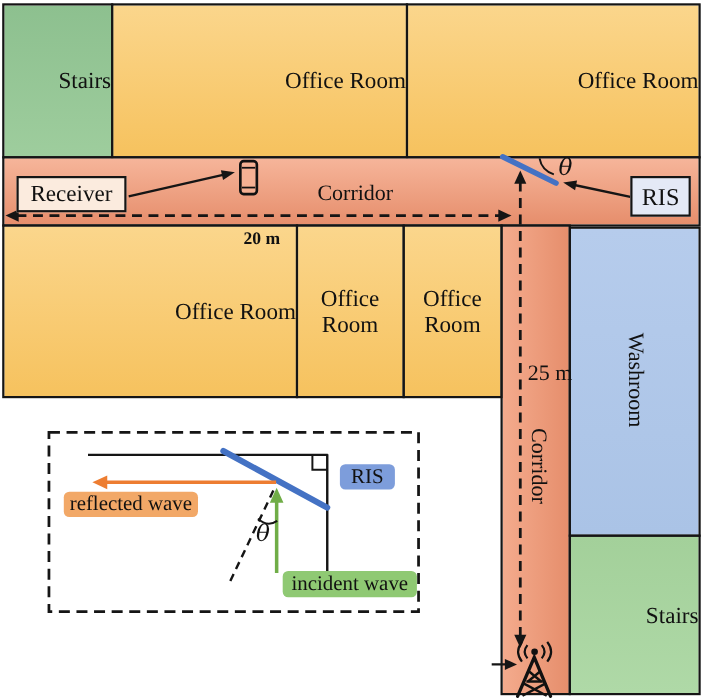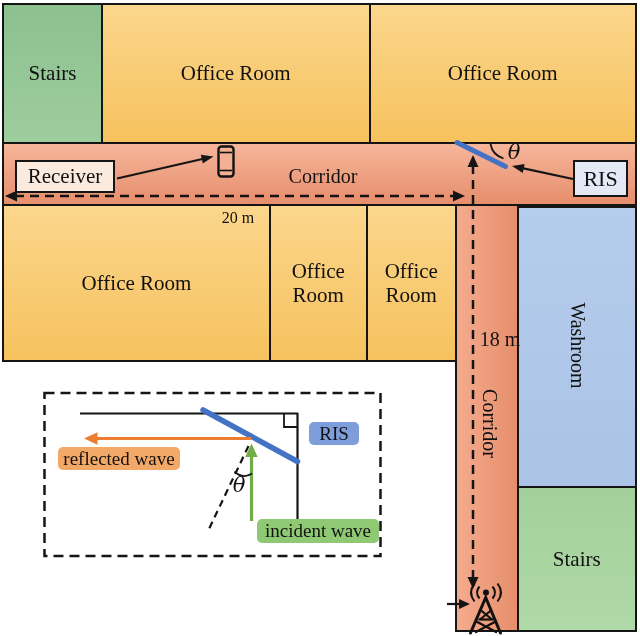--- a/index.html
+++ b/index.html
@@ -1,20 +1,20 @@
 <!DOCTYPE html>
 <html><head>
 <meta charset="utf-8">
 <style>
   html,body{margin:0;padding:0;background:#fff;}
   #canvas{
     position:relative;width:640px;height:636px;background:#ffffff;overflow:hidden;
     font-family:"Liberation Serif","DejaVu Serif",serif;color:#111;
   }
-  .room{position:absolute;border:2.5px solid #151515;box-sizing:border-box;display:flex;align-items:center;justify-content:center;text-align:center;}
+  .room{position:absolute;border:2.5px solid #151515;box-sizing:border-box;display:flex;align-items:center;justify-content:flex-end;text-align:center;}
   .room .rlabel{font-size:21px;line-height:1.15;color:#111;}
   .office{background:linear-gradient(180deg,#FBD68C 0%,#F6C25E 100%);}
   .stairs-top{background:linear-gradient(180deg,#8DC08F 0%,#9ECD9D 100%);}
   .stairs-bottom{background:linear-gradient(180deg,#A3D09A 0%,#AFD9A7 100%);}
   .washroom{background:linear-gradient(180deg,#B6CCEC 0%,#AAC3E6 100%);}
   .corridor-h{background:linear-gradient(180deg,#F6B59A 0%,#E68E6C 100%);}
   .corridor-v{background:linear-gradient(90deg,#F4AB8D 0%,#E68E6C 100%);}
   .flabel{position:absolute;display:flex;align-items:center;justify-content:center;text-align:center;z-index:6;}
   .callout{border:2.2px solid #151515;box-sizing:border-box;font-size:21px;}
   .receiver-box{background:#FBEBDE;}
@@ -56,22 +56,22 @@
   <div class="room corridor-v" style="left:454.5px;top:203.5px;width:64.5px;height:428.5px;"></div>
   <div class="room washroom" style="left:516.5px;top:205.5px;width:120.5px;height:282.5px;"></div>
   <div class="room stairs-bottom" style="left:516.5px;top:485.5px;width:120.5px;height:146.5px;">
     <span class="rlabel">Stairs</span>
   </div>
 
   <div class="flabel vrot" style="left:507px;top:332px;width:140px;height:27px;">Washroom</div>
   <div class="flabel vrot" style="left:429px;top:410px;width:120px;height:27px;">Corridor</div>
   <div class="flabel plain" style="left:281px;top:165px;width:84px;height:23px;font-size:20px;">Corridor</div>
 
-  <div class="flabel plain" style="left:206px;top:206px;width:64px;height:24px;">20 m</div>
-  <div class="flabel plain" style="left:478px;top:328px;width:44px;height:22px;font-size:20px;">18 m</div>
+  <div class="flabel plain" style="left:206px;top:206px;width:64px;height:24px;font-weight:bold;">20 m</div>
+  <div class="flabel plain" style="left:478px;top:328px;width:44px;height:22px;font-size:20px;">25 m</div>
 
   <svg id="overlay" viewBox="0 0 640 636">
 
     <g>
       <rect x="44.5" y="393" width="336" height="163" fill="#ffffff" stroke="#151515" stroke-width="2.5" stroke-dasharray="10 6"></rect>
       <line x1="80" y1="413.5" x2="298" y2="413.5" stroke="#151515" stroke-width="2.2"></line>
       <line x1="297.5" y1="413" x2="297.5" y2="520" stroke="#151515" stroke-width="2.2"></line>
       <path d="M284 413.5 L284 427 L298 427" fill="none" stroke="#151515" stroke-width="1.8"></path>
       <line x1="203" y1="410" x2="297.5" y2="461.5" stroke="#4472C4" stroke-width="5.5" stroke-linecap="round"></line>
       <line x1="251" y1="438.5" x2="97" y2="438.5" stroke="#ED7D31" stroke-width="3.2"></line>

